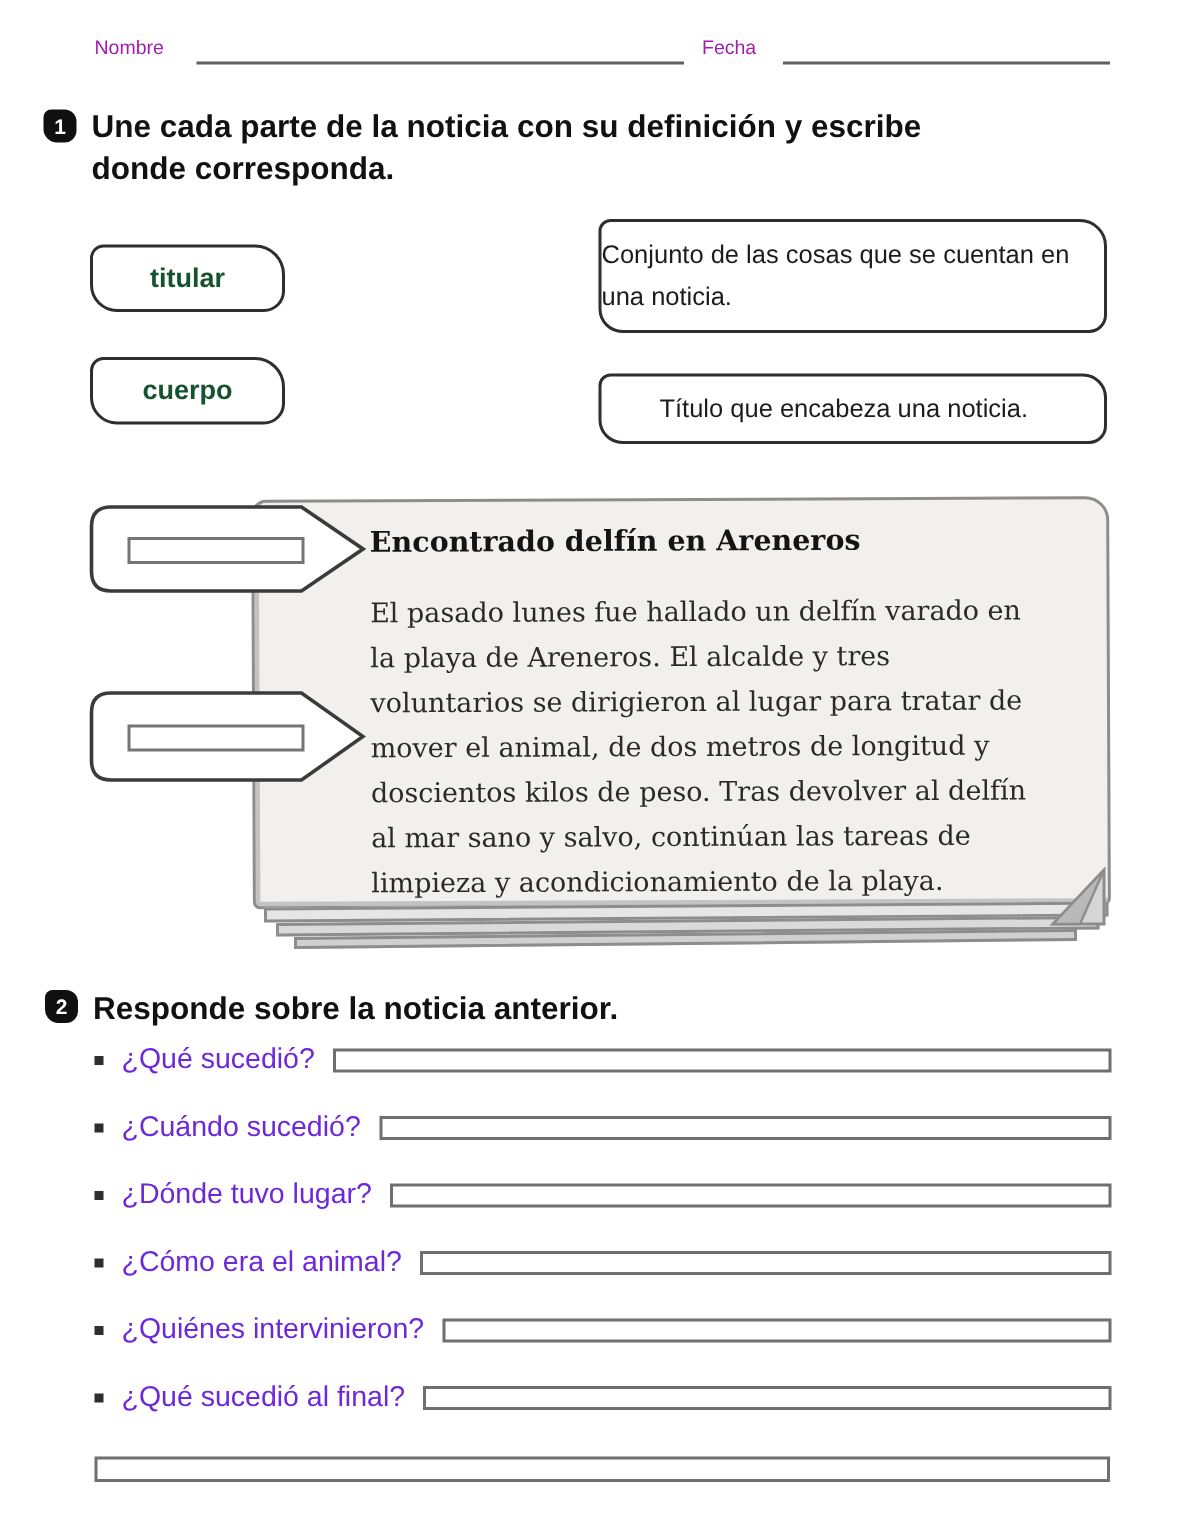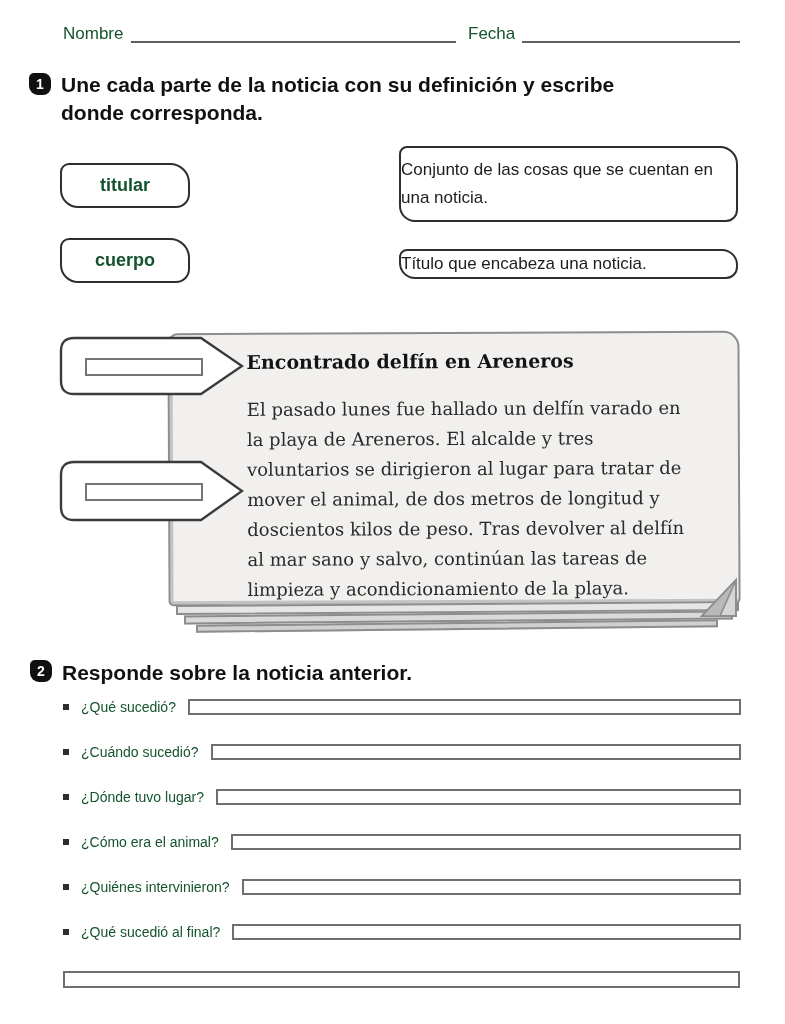--- a/index.html
+++ b/index.html
@@ -1,21 +1,21 @@
 <!DOCTYPE html>
 <html lang="es"><head>
 <meta charset="utf-8">
 <style>
   html,body{margin:0;padding:0;background:#ffffff;}
   .page{
     position:relative;width:785px;height:1024px;background:#ffffff;
     font-family:"Liberation Sans",sans-serif;color:#1a1a1a;overflow:hidden;
   }
   
-  .hdr-label{position:absolute;top:24px;font-size:17px;color:#14532d;}
+  .hdr-label{position:absolute;top:24px;font-size:13px;color:#a21caf;}
   .name-label{left:63px;}
   .date-label{left:468px;}
   .hdr-line{position:absolute;top:23px;height:18px;border-bottom:2px solid #5f5f5f;}
   .name-line{left:131px;width:325px;}
   .date-line{left:522px;width:218px;}
   
   .badge{
     position:absolute;width:22px;height:22px;background:#101010;color:#ffffff;
     border-radius:5px 8px 8px 9px;display:flex;align-items:center;justify-content:center;
     font-size:14px;font-weight:bold;
@@ -35,21 +35,21 @@
   .tab-titular{top:163px;}
   .tab-cuerpo{top:238px;}
   
   .def-box{
     position:absolute;left:399px;width:339px;background:#ffffff;
     border:2px solid #2e2e2e;box-sizing:border-box;
     font-size:17px;color:#1c1c1c;line-height:28px;
     display:flex;align-items:center;padding-right:12px;
   }
   .def-1{top:146px;height:76px;border-radius:8px 18px 12px 16px;}
-  .def-2{top:249px;height:30px;border-radius:8px 16px 12px 16px;}
+  .def-2{top:249px;height:47px;border-radius:8px 16px 12px 16px;justify-content:center;}
   
   .news-card{
     position:absolute;left:168px;top:332px;width:572px;height:273px;
     background:#f1f0ee;border:2px solid #8d8d8d;border-radius:10px 16px 5px 5px;
     box-sizing:border-box;transform:rotate(-0.25deg);
     box-shadow:inset 7px 0 0 -4px #c3c3c3, inset 0 -7px 0 -4px #c3c3c3;
   }
   .news-title{
     position:absolute;left:77px;top:16px;
     font-family:"DejaVu Serif",serif;font-weight:bold;font-size:19px;color:#141414;
@@ -64,21 +64,21 @@
   .sheet-3{left:196px;top:622px;width:522px;height:8px;background:#d0d0d0;transform:rotate(-0.6deg);}
   .dog-ear{position:absolute;left:698px;top:576px;}
   
   .pointer-tag{position:absolute;left:58px;}
   .tag-1{top:336px;}
   .tag-2{top:460px;}
   
   .questions{position:absolute;left:63px;top:696px;width:678px;}
   .q-row{display:flex;align-items:center;height:22px;margin-bottom:23px;}
   .q-bullet{width:6px;height:6px;background:#2e2e2e;margin-right:12px;flex:0 0 auto;}
-  .q-label{font-size:14px;color:#14532d;white-space:nowrap;margin-right:12px;}
+  .q-label{font-size:19px;color:#6d28d9;white-space:nowrap;margin-right:12px;}
   .q-box{flex:1;height:16px;background:#ffffff;border:2px solid #6f6f6f;box-sizing:border-box;}
   .final-box{
     position:absolute;left:63px;top:971px;width:677px;height:17px;
     background:#ffffff;border:2px solid #6f6f6f;box-sizing:border-box;
   }
 </style>
 </head>
 <body>
 
 <div class="page">

